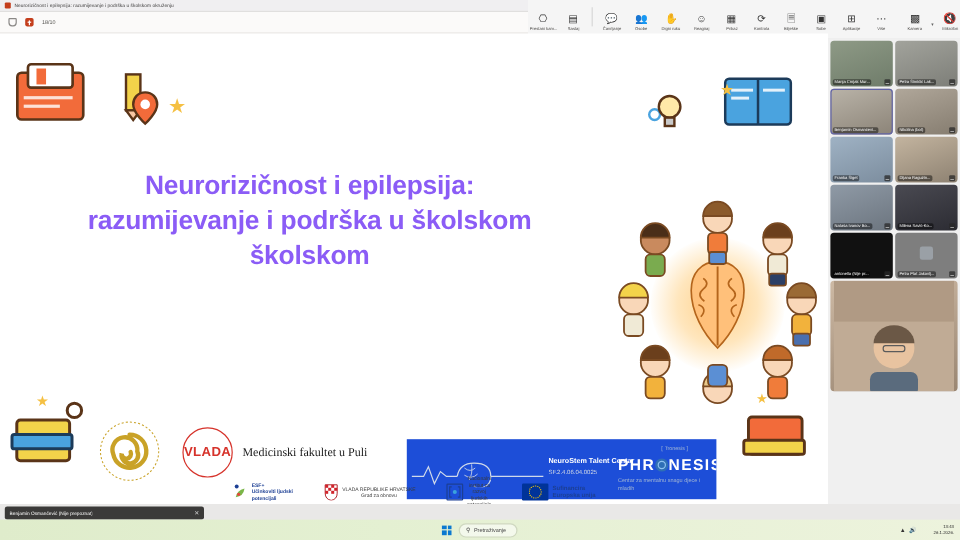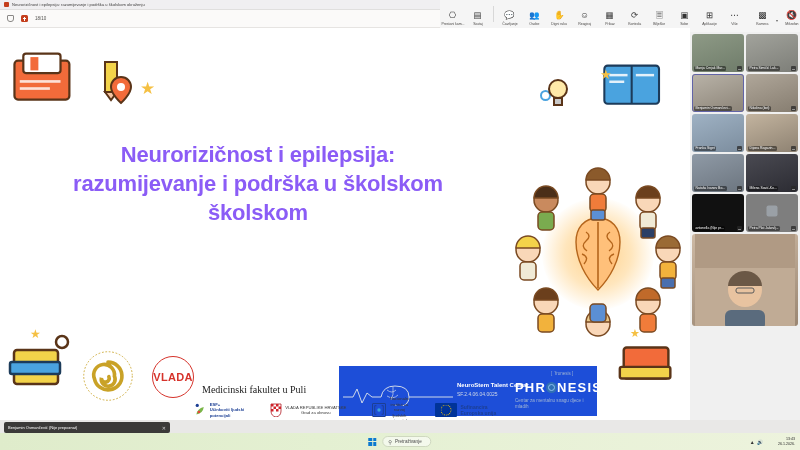--- a/index.html
+++ b/index.html
@@ -55,21 +55,21 @@
      width:112px; height:112px; border-radius:50%;
      background:radial-gradient(circle, #ffd089 0%, #ffe6bd 42%, rgba(255,255,255,0) 72%); }
 
   
   .logos { position:absolute; left:0; top:318px; width:690px; height:56px; }
   .uni-logo { position:absolute; left:80px; top:4px; width:56px; height:52px; }
   .mfpu { position:absolute; left:152px; top:10px; width:42px; height:42px;
      border:1.6px solid #d6332b; border-radius:50%; display:flex; align-items:center;
      justify-content:center; font-weight:bold; color:#d6332b; font-size:11px; letter-spacing:.3px;}
   .mfpu-text { position:absolute; left:202px; top:26px; font-size:10px; color:#1a1a1a;
-     font-family:"Liberation Serif", serif; white-space:nowrap;margin-top:12px;}
+     font-family:"Liberation Serif", serif; white-space:nowrap;}
 
   .banner { position:absolute; left:339px; top:20px; width:258px; height:50px;
      background:#1d4ed8; overflow:hidden; }
   .banner-wave { position:absolute; left:4px; top:18px; width:110px; height:22px; }
   .banner-t1 { position:absolute; left:118px; top:16px; font-size:6px; color:#fff; font-weight:bold;}
   .banner-t2 { position:absolute; left:118px; top:25px; font-size:5px; color:#cfd7e6;}
   .phr { position:absolute; left:176px; top:14px; font-size:13px; font-weight:bold;
      color:#fff; letter-spacing:1.2px; display:flex; align-items:center;}
   .phr .atom { display:inline-block; width:11px; height:11px; margin:0 0px;
      border-radius:50%; background:#2f6fb5; position:relative;}

